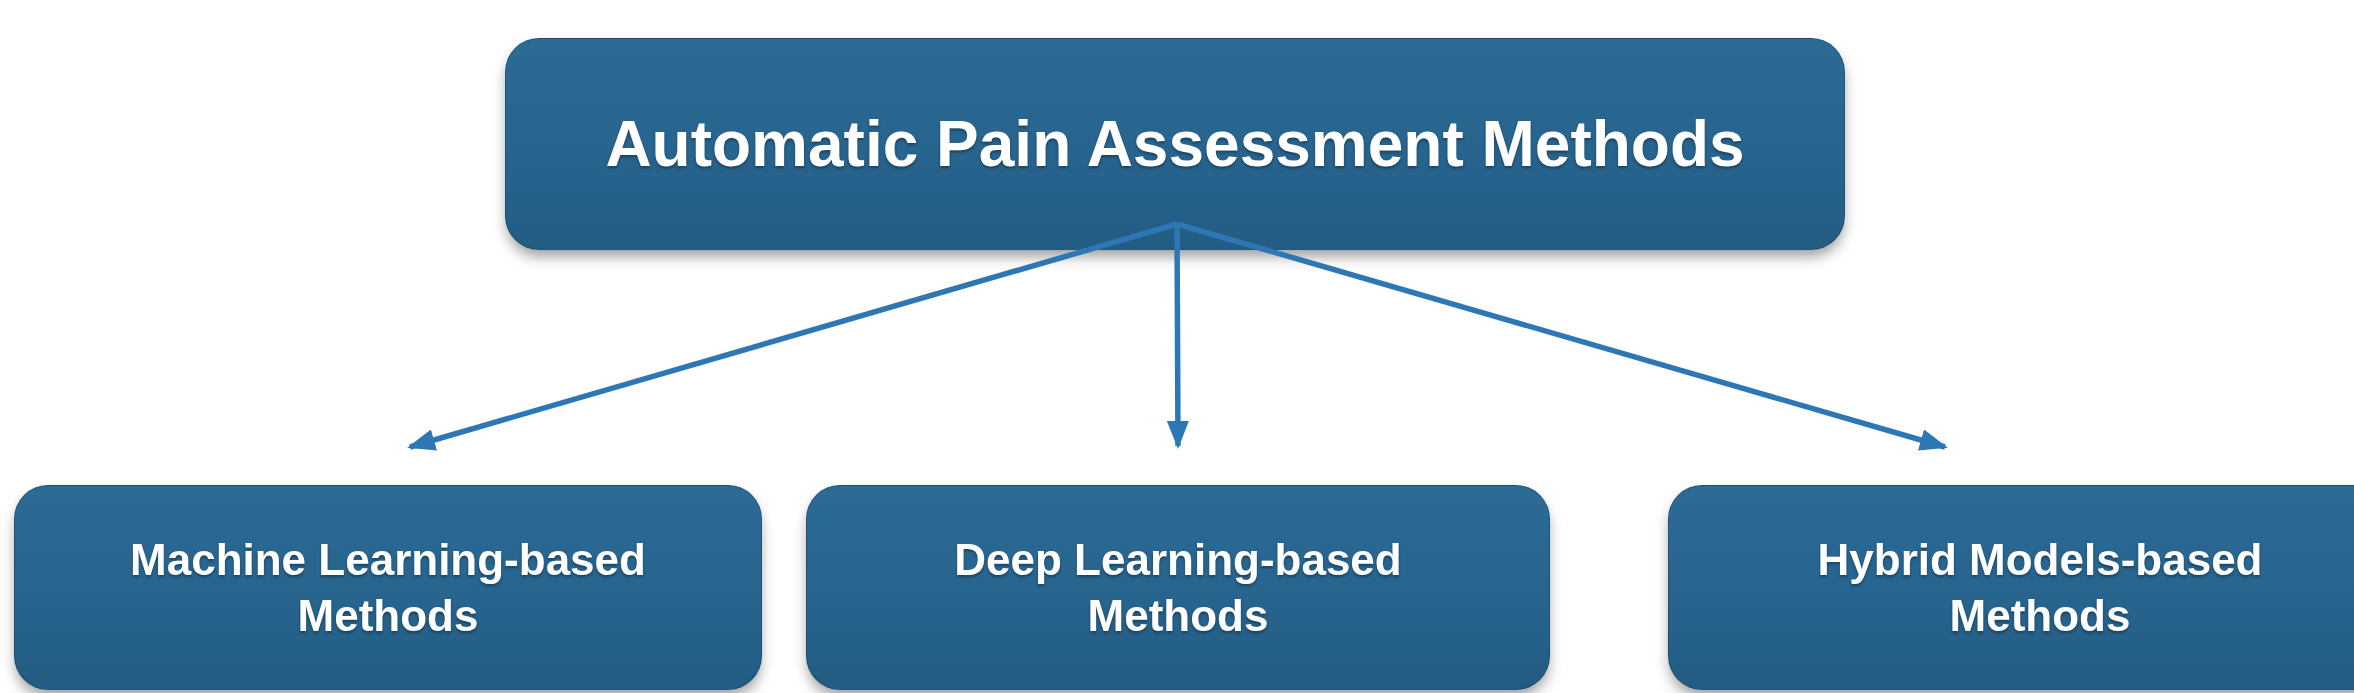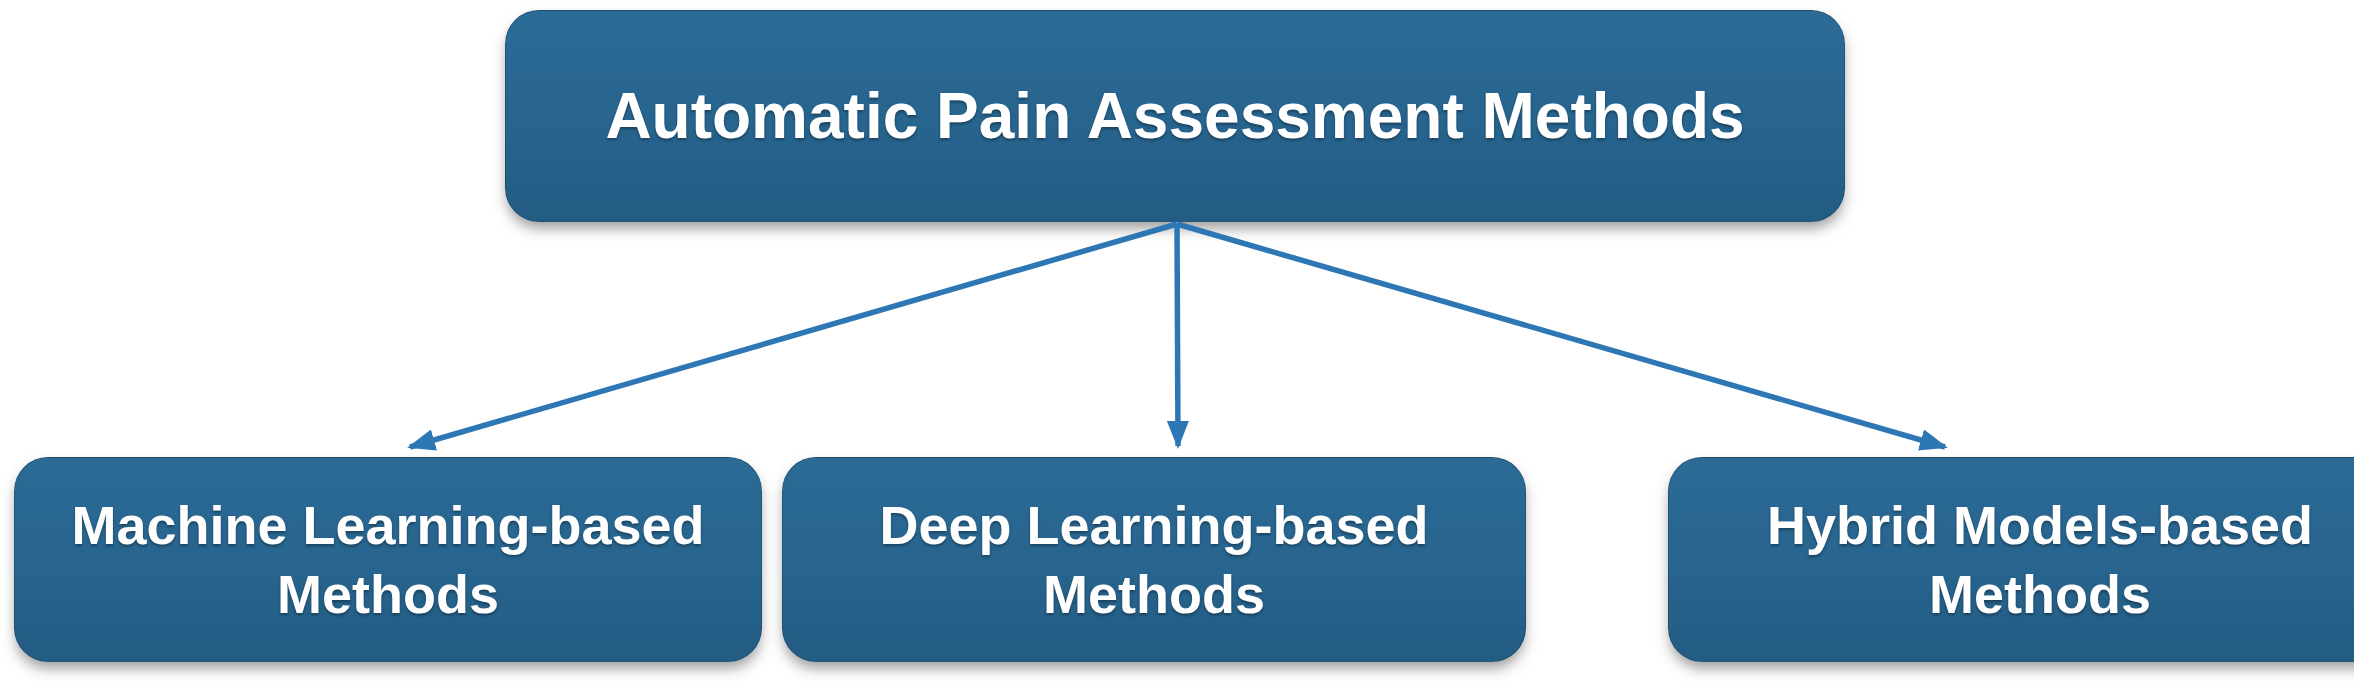--- a/index.html
+++ b/index.html
@@ -30,41 +30,42 @@
     border-radius: 34px;
     box-shadow: 0 8px 14px -2px rgba(70,70,70,0.55);
     display: flex;
     align-items: center;
     justify-content: center;
     text-align: center;
     color: var(--node-text);
     font-weight: bold;
     box-sizing: border-box;
     padding: 0 28px;
+    margin-top: 28px;
   }
   .node-label {
     white-space: pre-line;
     text-shadow: 0 2px 3px rgba(0,0,0,0.35);
     line-height: 1.26;
   }
   .node-root {
     left: 505px;
     top: 10px;
     width: 1340px;
     height: 212px;
     font-size: 64px;
   }
   .node-root .node-label { white-space: nowrap; }
   .node-child {
     top: 457px;
     height: 205px;
-    font-size: 54px;
+    font-size: 44px;
   }
   .node-ml     { left: 14px;   width: 748px; }
-  .node-dl     { left: 782px;  width: 744px; }
+  .node-dl     { left: 806px;  width: 744px; }
   .node-hybrid { left: 1668px; width: 744px; }
 </style>
 </head>
 <body>
 
 <div class="canvas">
 
   <div class="node node-root">
     <span class="node-label">Automatic Pain Assessment Methods</span>
   </div>

